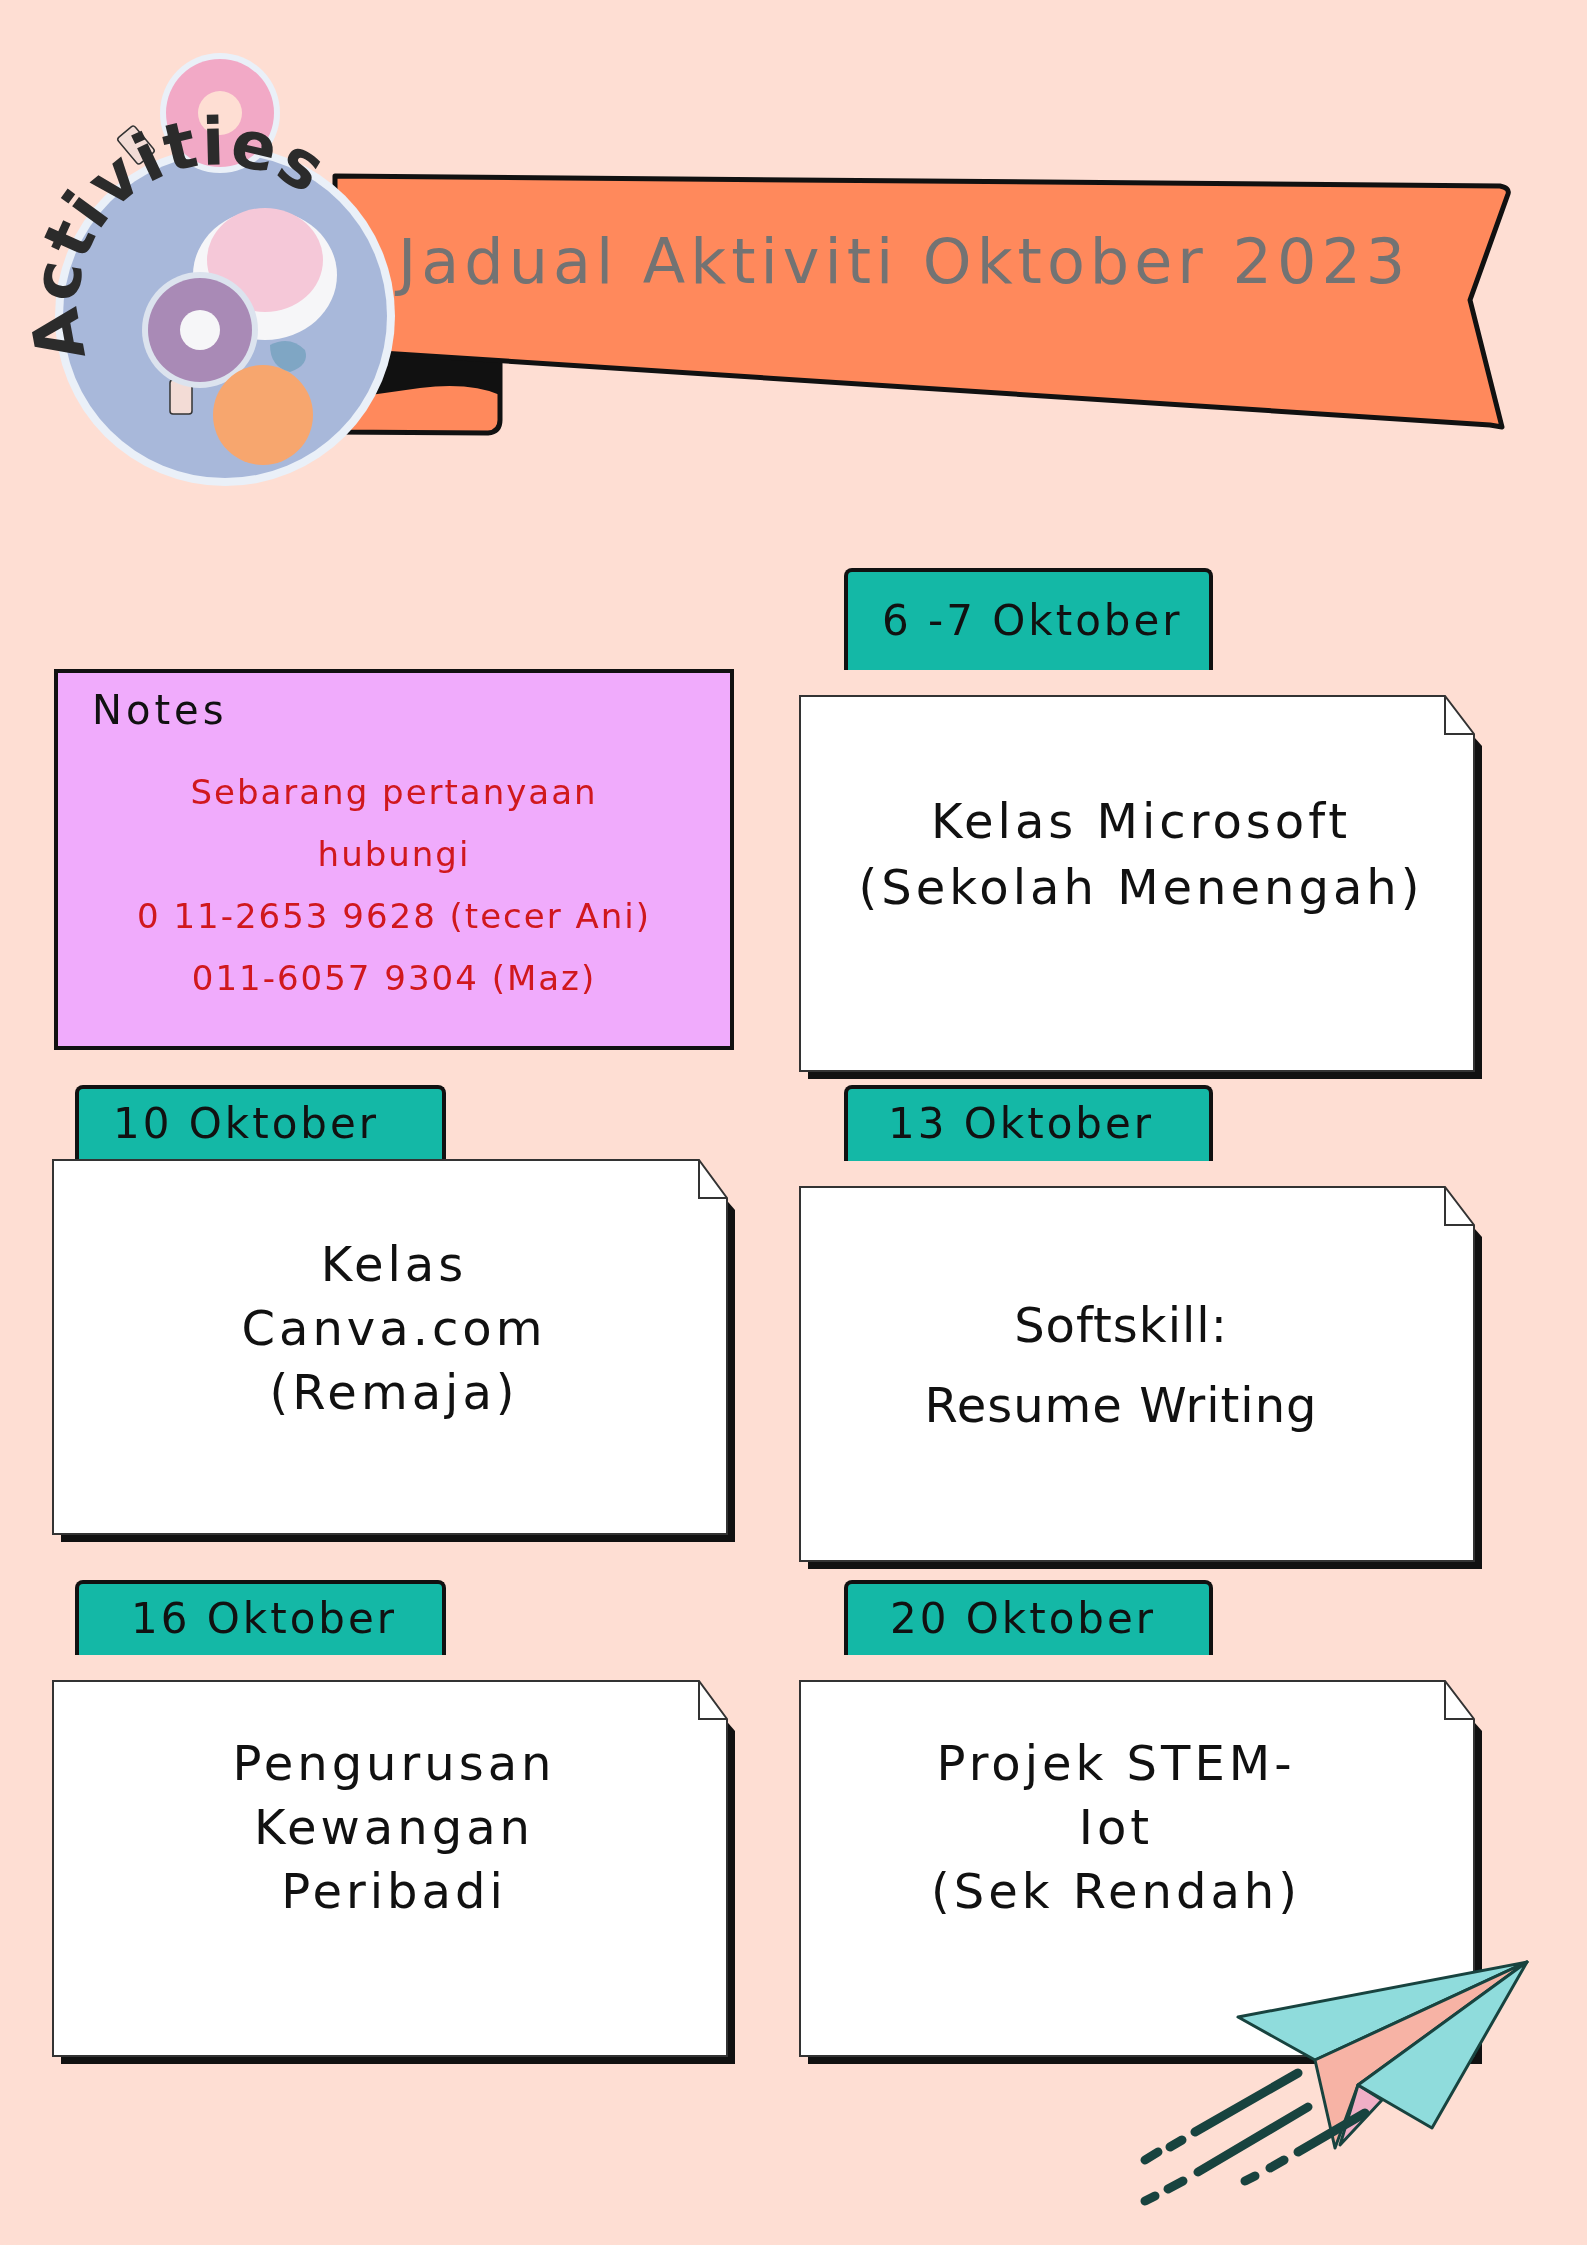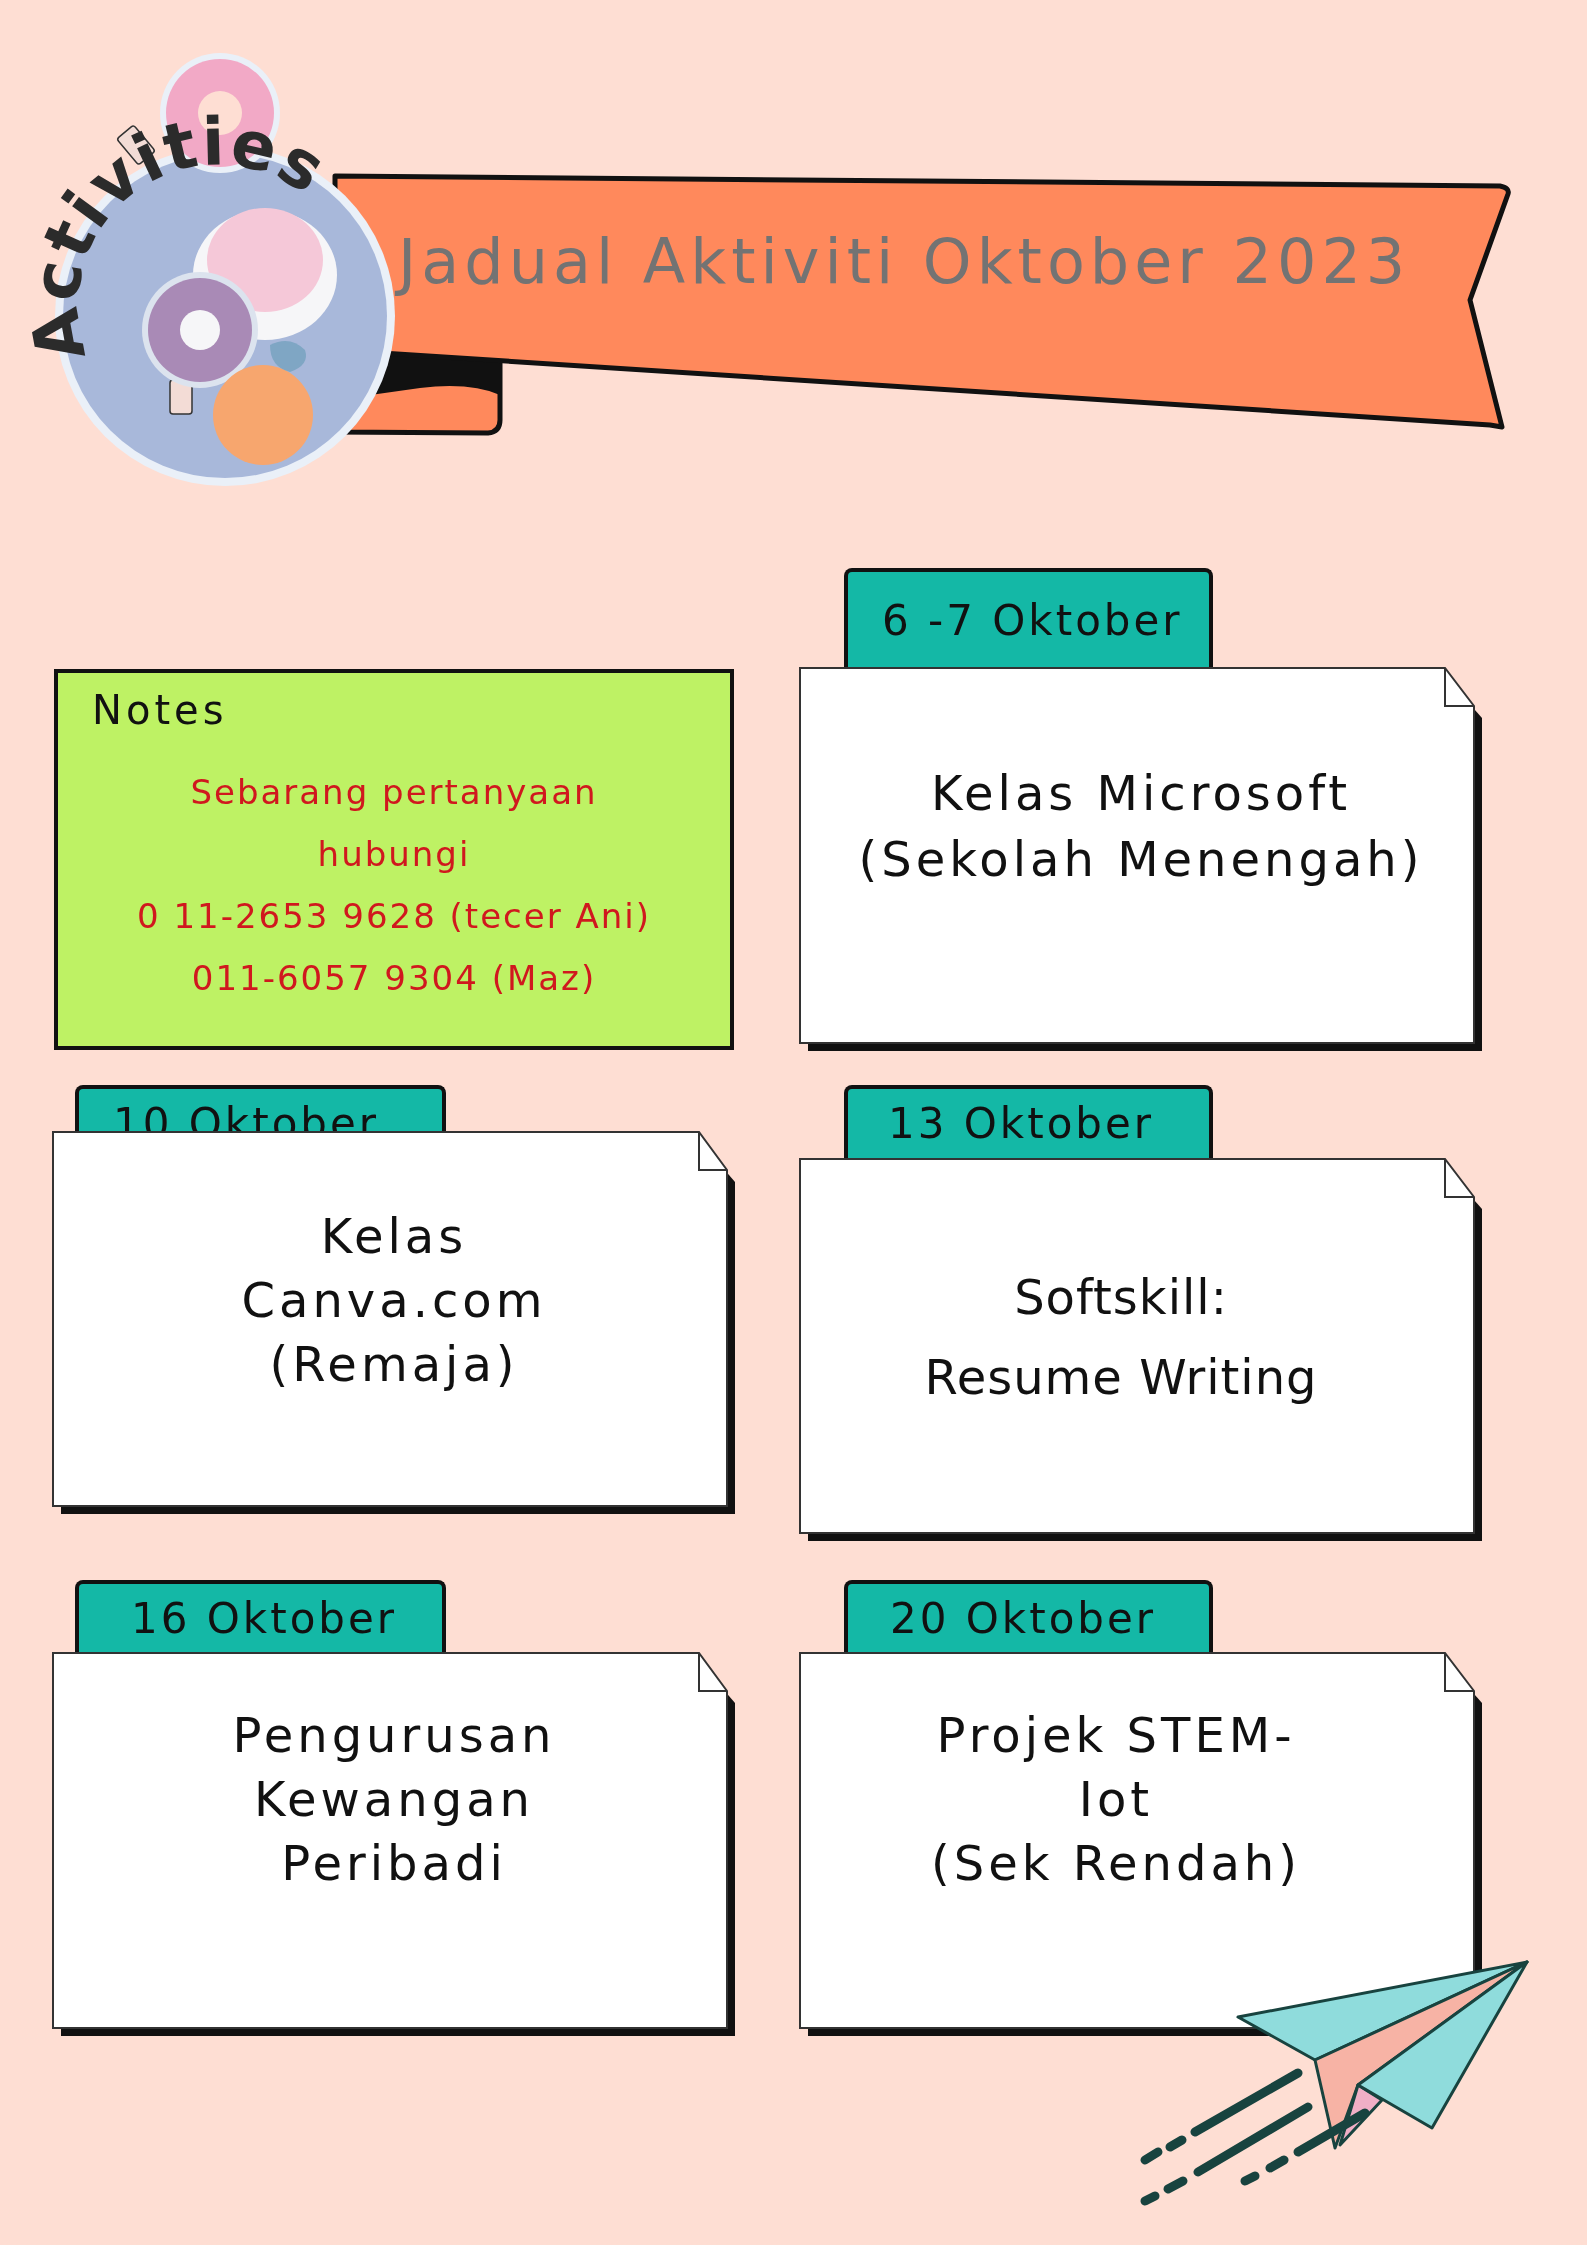--- a/index.html
+++ b/index.html
@@ -15,31 +15,31 @@
     font-family: "DejaVu Sans", sans-serif; font-size: 62px; letter-spacing: 5px;
     color: #737373; line-height: 80px; white-space: nowrap;
   }
   .tab {
     position: absolute; background: #14b8a6; border: 4px solid #111; border-bottom: none;
     border-radius: 8px 8px 0 0; box-sizing: border-box;
     font-family: "DejaVu Sans", sans-serif; font-size: 42px; letter-spacing: 3px; color: #111;
   }
   .tab span { position: absolute; left: 34px; }
   .card {
-    position: absolute; box-sizing: border-box;
+    position: absolute; box-sizing: border-box; margin-top: 28px;
   }
   .card svg { position: absolute; left: 0; top: 0; overflow: visible; }
   .card-text {
     position: absolute; left: 0; right: 0; text-align: center;
     font-family: "DejaVu Sans", sans-serif; color: #111; letter-spacing: 4px;
     font-size: 48px; line-height: 64px;
   }
   .notes {
     position: absolute; left: 54px; top: 669px; width: 680px; height: 381px;
-    background: #bef264; border: 4px solid #111; box-sizing: border-box; text-decoration: underline;
+    background: #f0abfc; border: 4px solid #111; box-sizing: border-box; text-decoration: underline;
   }
   .notes-label {
     position: absolute; left: 34px; top: 14px; font-size: 40px; letter-spacing: 4px; color: #111;
   }
   .notes-body {
     position: absolute; left: 0; right: 0; top: 88px; text-align: center;
     color: #D0181E; font-size: 34px; line-height: 62px; letter-spacing: 2px;
   }
   .badge-text { font-family: "DejaVu Sans", sans-serif; font-weight: bold; }
 </style>

